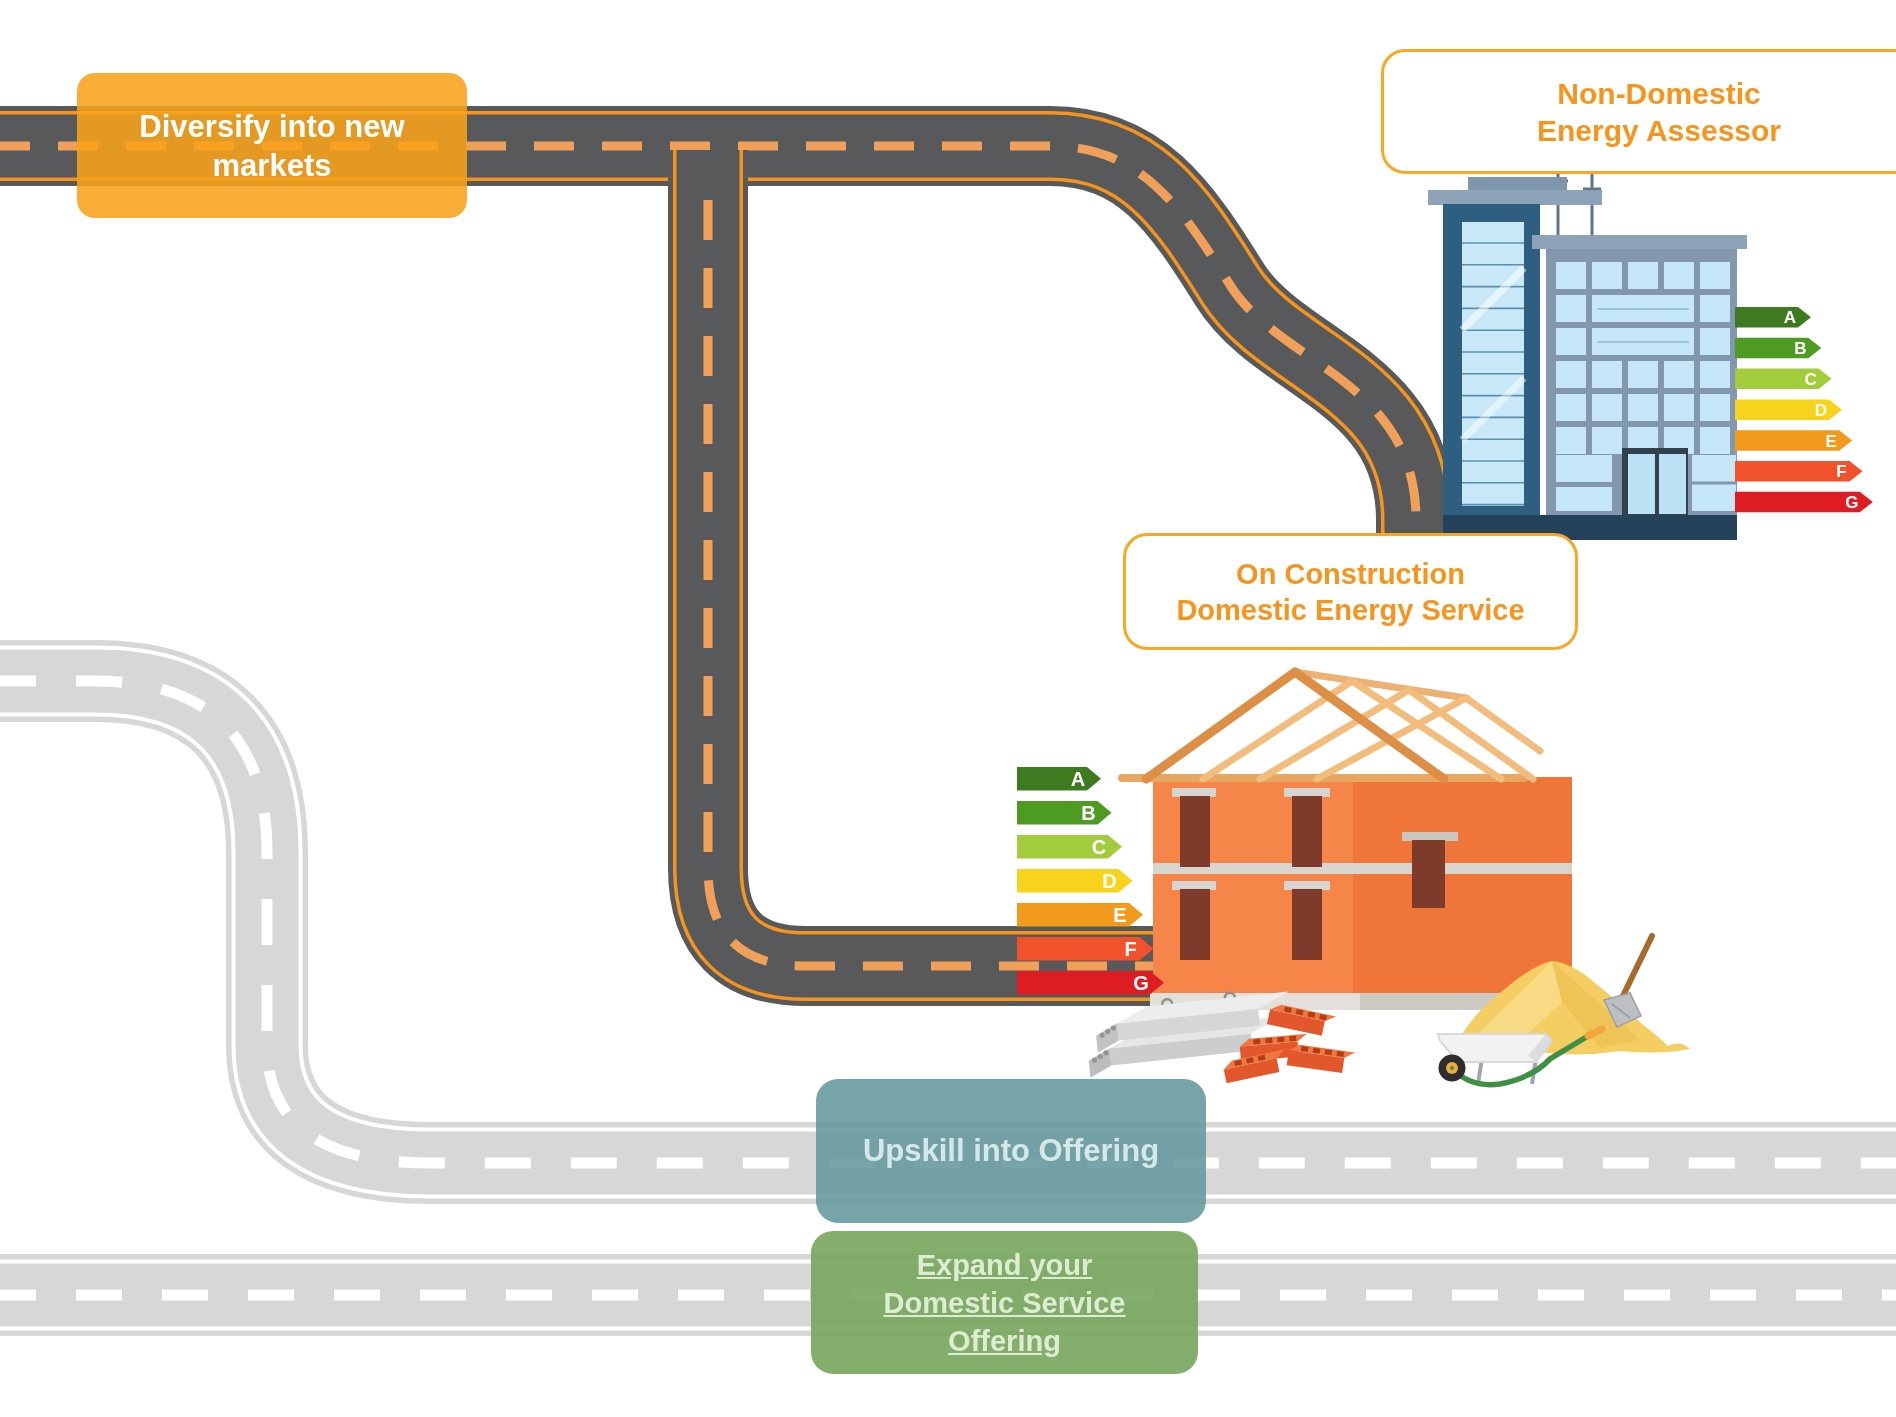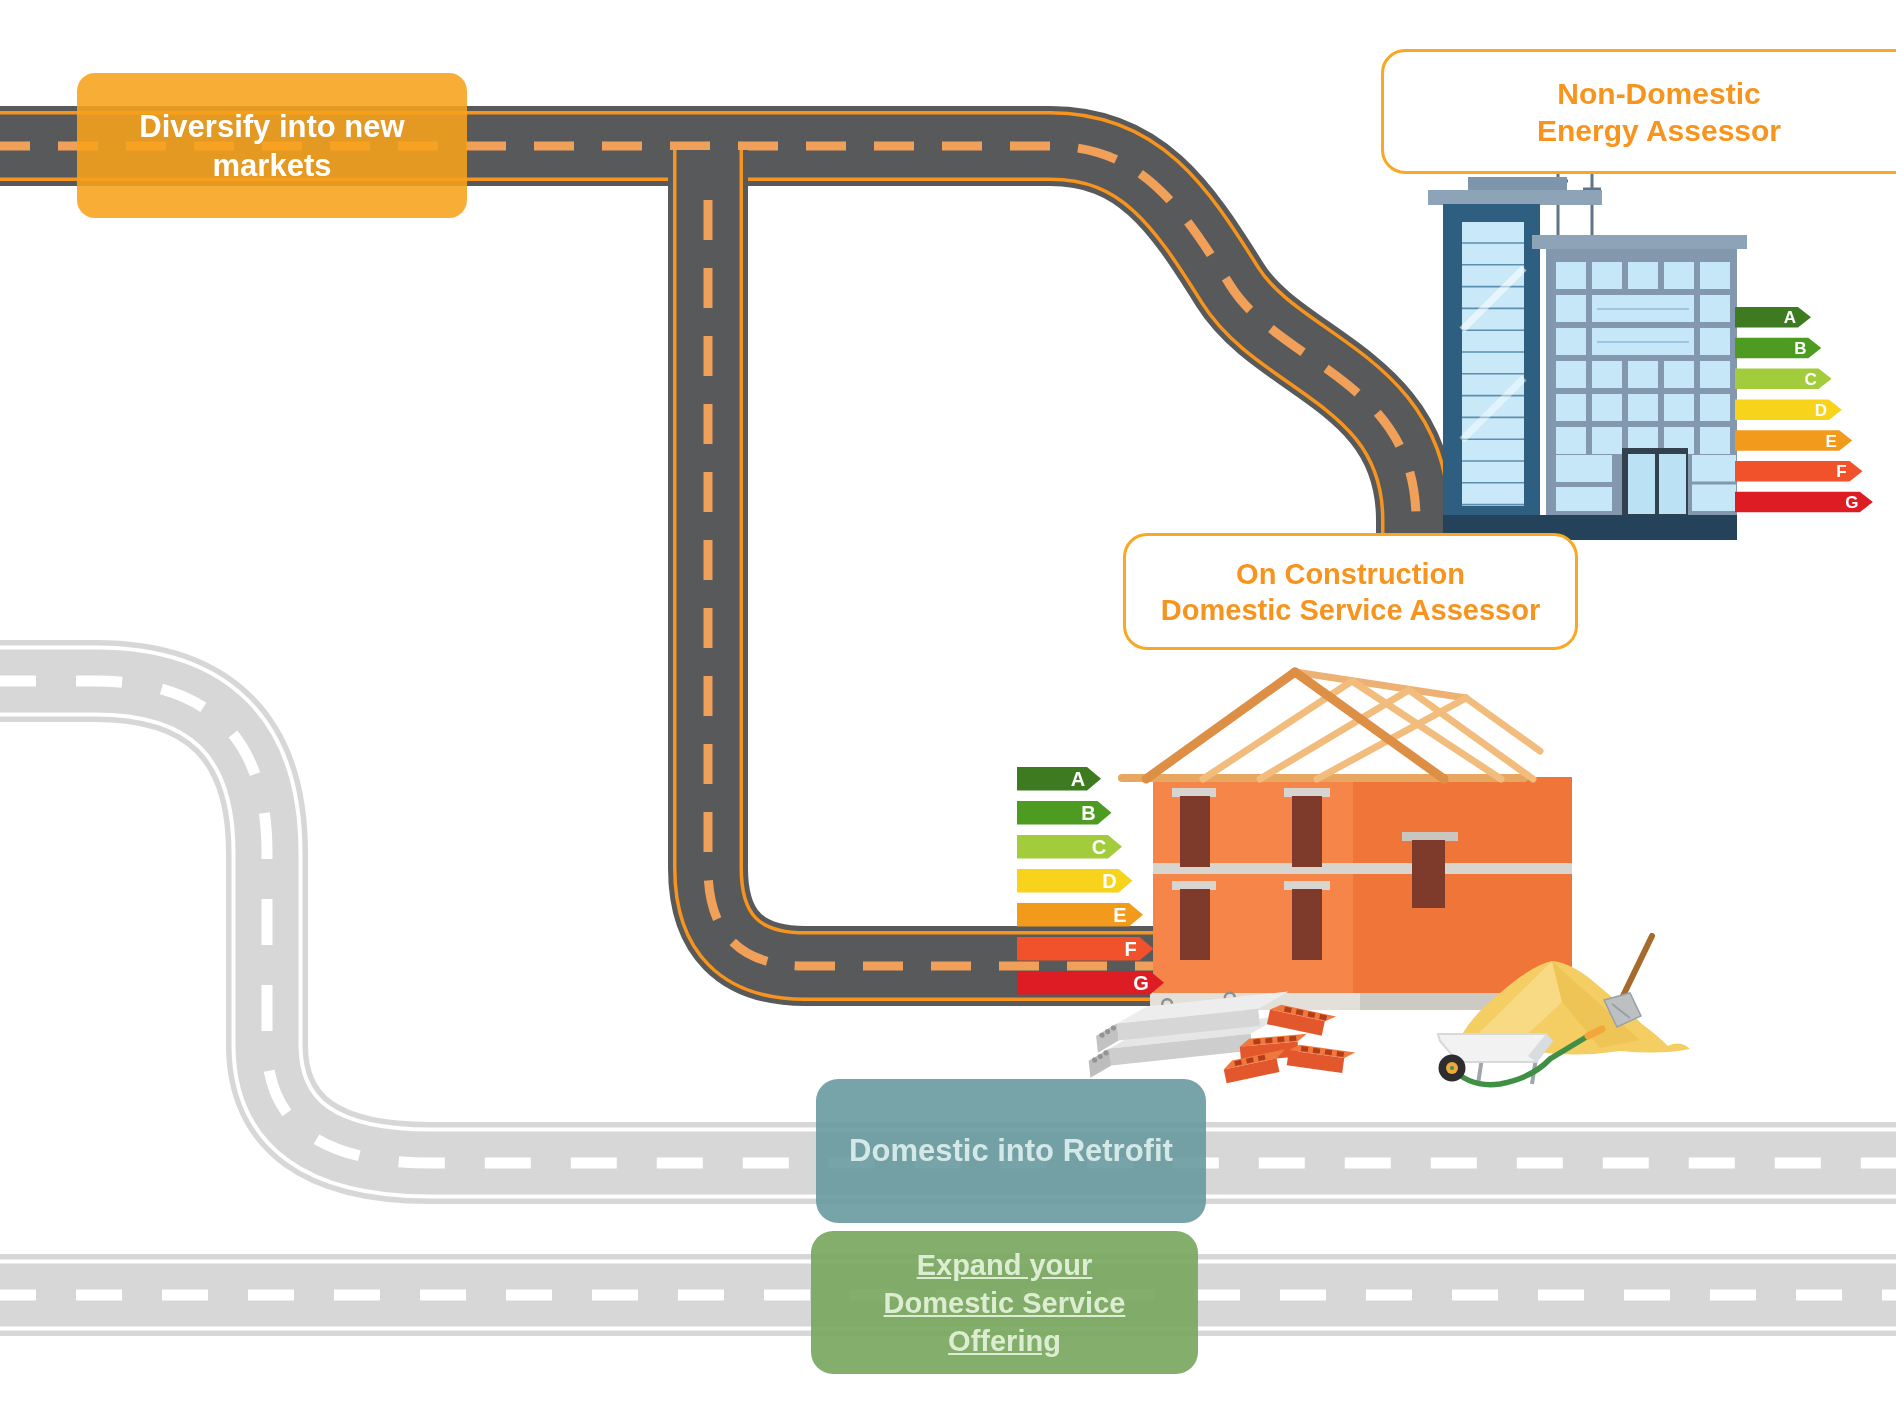--- a/index.html
+++ b/index.html
@@ -287,21 +287,21 @@
       </g>
 </svg>
 
 <div class="banner" id="banner-diversify" style="background: rgba(247, 162, 26, 0.88); color: rgb(255, 255, 255);">Diversify into new
 markets</div>
 
 <div class="banner" id="banner-nondom" style="border-color: rgb(249, 168, 37); color: rgb(247, 148, 29); background: rgb(255, 255, 255);">Non-Domestic
 Energy Assessor</div>
 
 <div class="banner" id="banner-oncon" style="border-color: rgb(249, 168, 37); color: rgb(247, 148, 29); background: rgb(255, 255, 255);">On Construction
-Domestic Service Assessor</div>
-
-<div class="banner" id="banner-upskill" style="background: rgba(104, 154, 160, 0.9); color: rgb(213, 232, 232);">Domestic into Retrofit</div>
+Domestic Energy Service</div>
+
+<div class="banner" id="banner-upskill" style="background: rgba(104, 154, 160, 0.9); color: rgb(213, 232, 232);">Upskill into Offering</div>
 
 <div class="banner" id="banner-expand" style="background: rgba(122, 167, 95, 0.92); color: rgb(220, 237, 210);">Expand your
 Domestic Service
 Offering</div>
 
 </div>
 
 </body></html>

